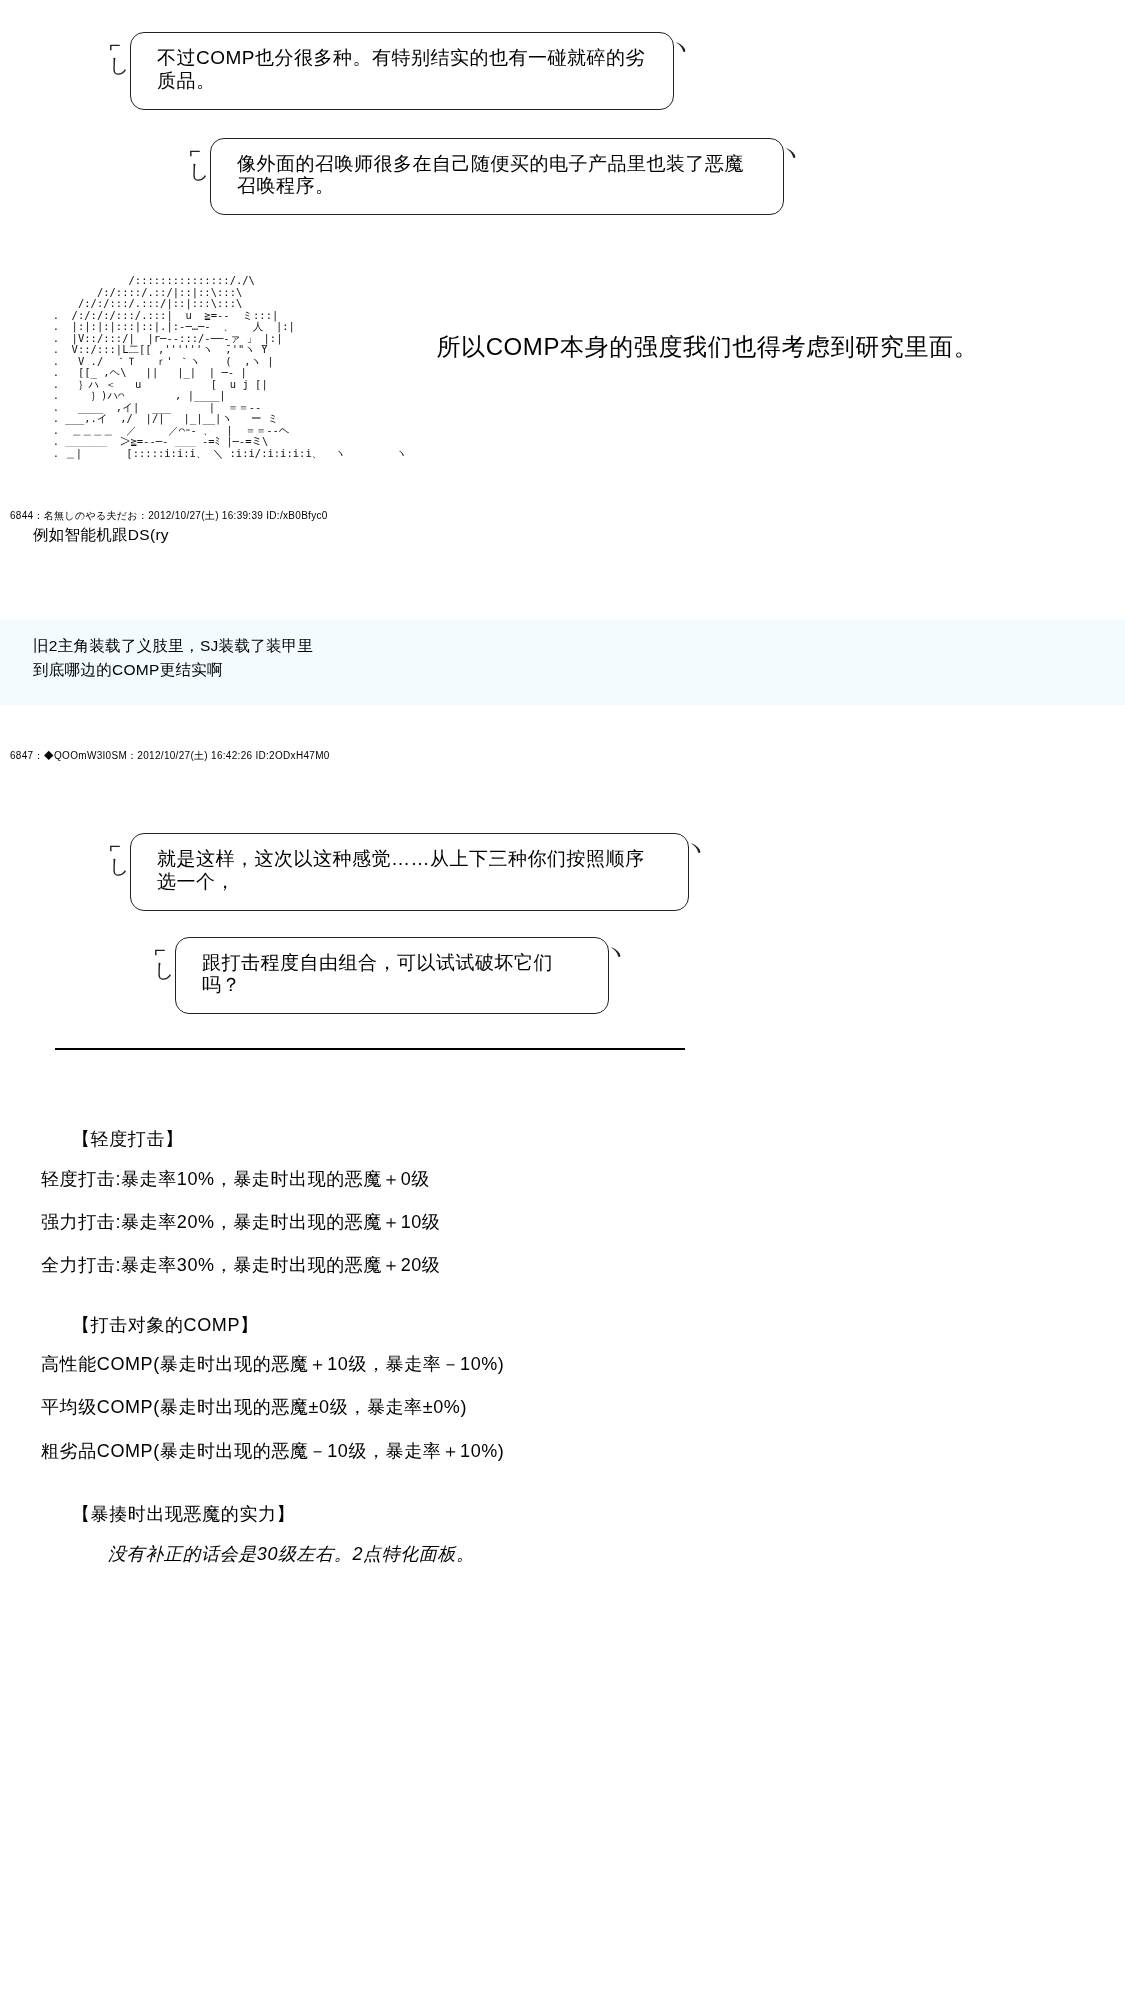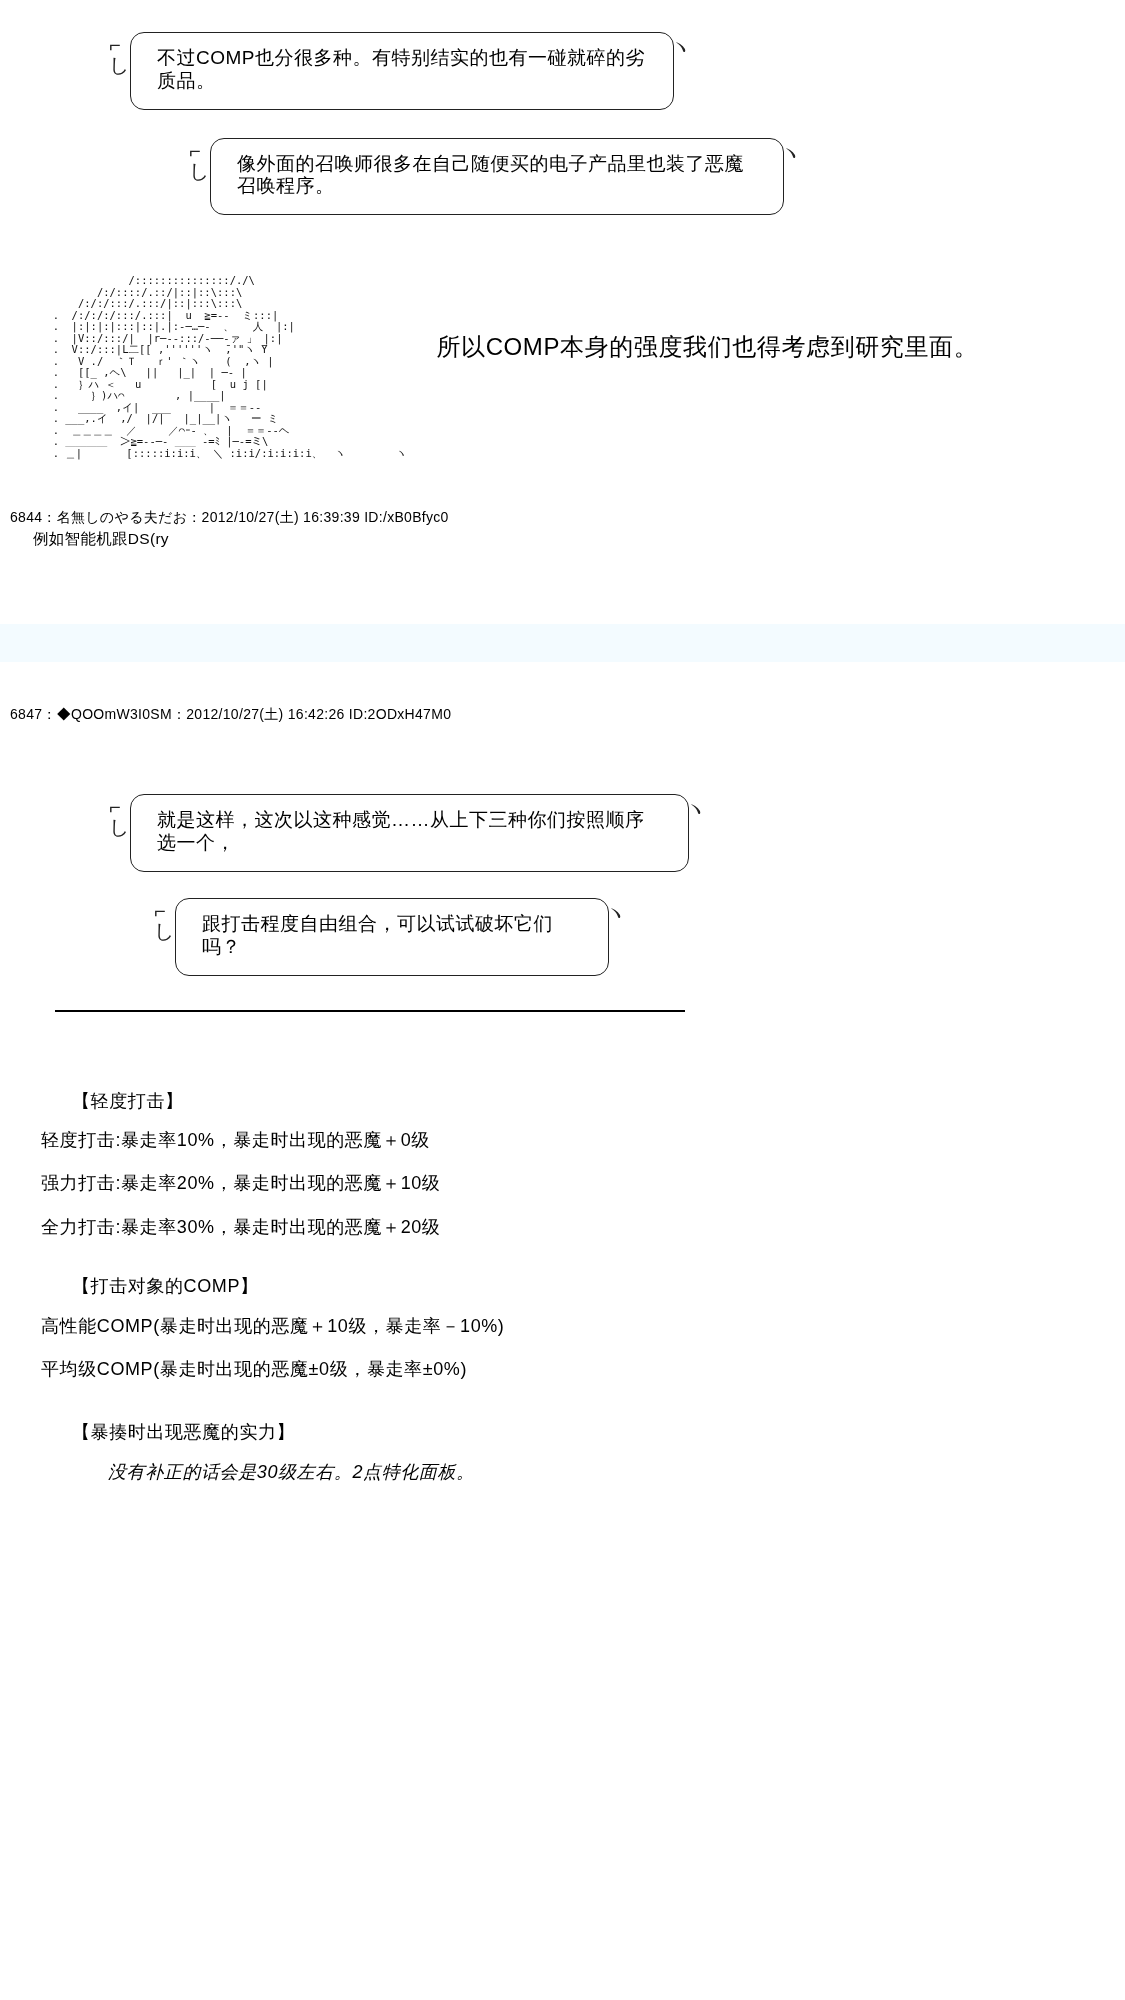--- a/index.html
+++ b/index.html
@@ -67,21 +67,21 @@
   }
 
   
   .post {
     padding: 10px 0 14px 0;
   }
   .post.shaded {
     background: #f3fbff;
   }
   .post-header {
-    font-size: 14px;
+    font-size: 10px;
     padding-left: 10px;
     letter-spacing: 0.3px;
   }
   .post-body {
     font-size: 15.5px;
     padding-left: 33px;
     line-height: 1.5;
     letter-spacing: 0.3px;
   }
 
@@ -158,20 +158,24 @@
   </div>
 
   <div class="post" style="margin-top:40px;">
     <div class="post-header">6844：名無しのやる夫だお：2012/10/27(土) 16:39:39 ID:/xB0Bfyc0</div>
     <div class="post-body">
       <div>例如智能机跟DS(ry</div>
     </div>
   </div>
 
   <div class="post shaded" style="margin-top:60px; padding-top:14px; padding-bottom:24px;">
+    <div class="post-body">
+      <div>旧2主角装载了义肢里，SJ装载了装甲里</div>
+      <div>到底哪边的COMP更结实啊</div>
+    </div>
   </div>
 
   <div class="post" style="margin-top:34px;">
     <div class="post-header">6847：◆QOOmW3I0SM：2012/10/27(土) 16:42:26 ID:2ODxH47M0</div>
   </div>
 
   <div class="bubble-row" style="margin-left:130px; margin-top:56px;">
     <div class="bubble" style="width:505px;">
       <div class="tail-left">
           <span>⌐</span>
@@ -200,19 +204,20 @@
   <div class="rules" style="padding-bottom:40px;">
 
     <div class="rule-head" style="margin-top:78px;">【轻度打击】</div>
     <div class="rule-item">轻度打击:暴走率10%，暴走时出现的恶魔＋0级</div>
     <div class="rule-item">强力打击:暴走率20%，暴走时出现的恶魔＋10级</div>
     <div class="rule-item">全力打击:暴走率30%，暴走时出现的恶魔＋20级</div>
 
     <div class="rule-head" style="margin-top:36px;">【打击对象的COMP】</div>
     <div class="rule-item">高性能COMP(暴走时出现的恶魔＋10级，暴走率－10%)</div>
     <div class="rule-item">平均级COMP(暴走时出现的恶魔±0级，暴走率±0%)</div>
+    <div class="rule-item">粗劣品COMP(暴走时出现的恶魔－10级，暴走率＋10%)</div>
 
     <div class="rule-head" style="margin-top:40px;">【暴揍时出现恶魔的实力】</div>
     <div class="rule-item" style="padding-left:108px;font-style:italic;">没有补正的话会是30级左右。2点特化面板。</div>
 
   </div>
 
 </div>
 
 </body></html>

